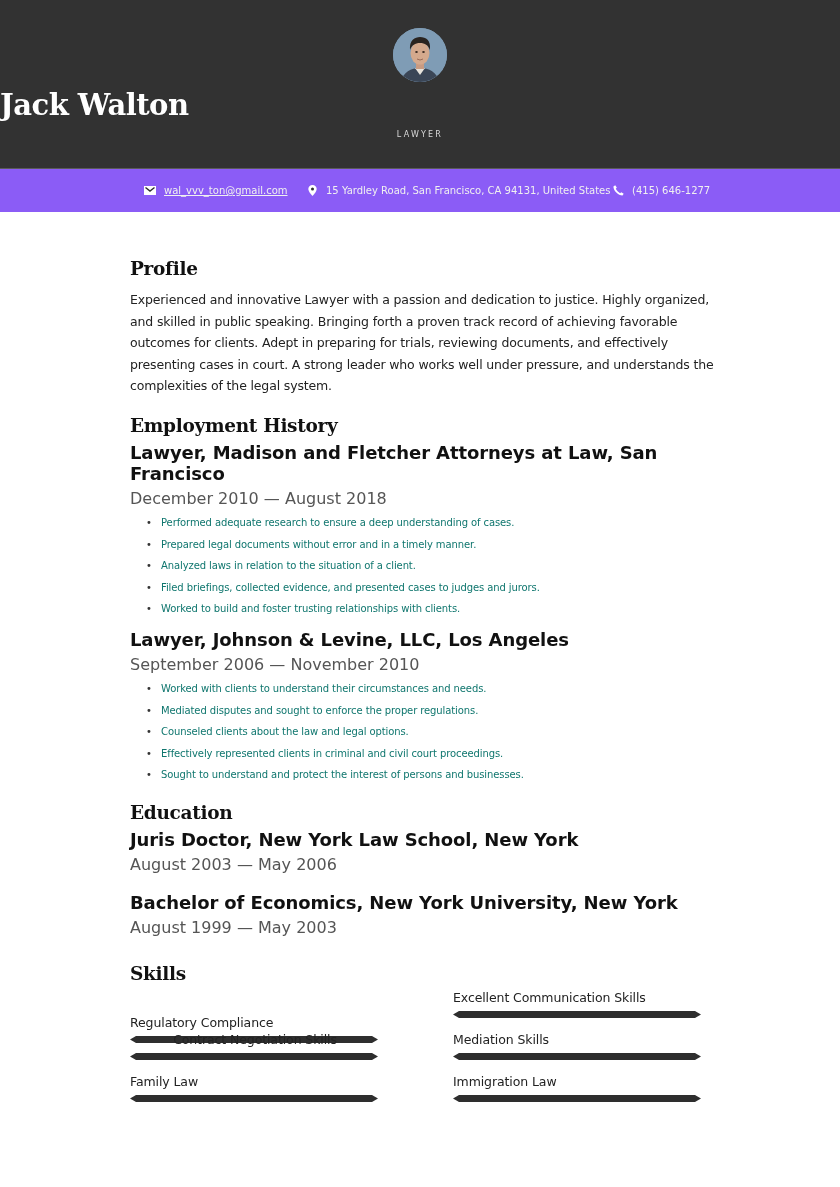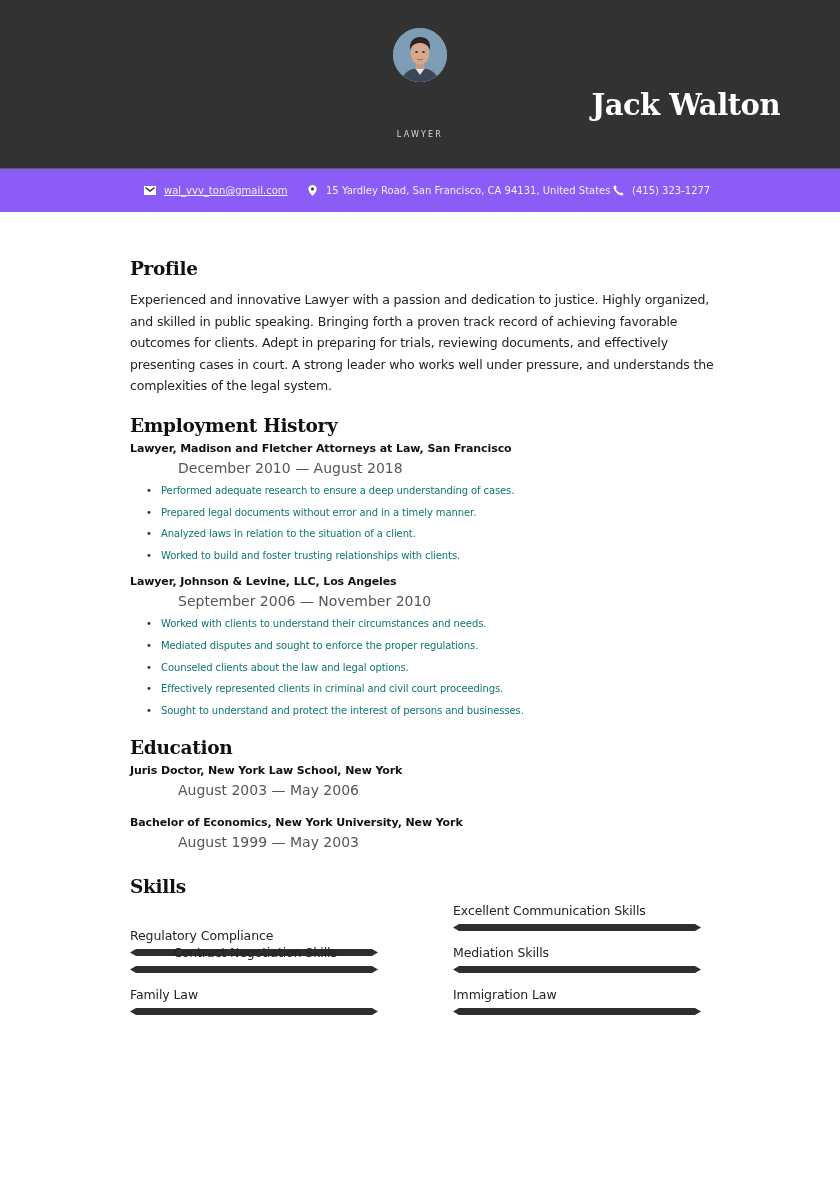--- a/index.html
+++ b/index.html
@@ -2,39 +2,39 @@
 <html><head>
   <meta charset="utf-8">
   <style>
     * { box-sizing: border-box; margin: 0; padding: 0; }
     html, body { width: 840px; height: 1187px; background: #ffffff; }
     body { font-family: "DejaVu Sans", "Liberation Sans", sans-serif; color: #1a1a1a; position: relative; overflow: hidden; }
 
     .header { position: absolute; left: 0; top: 0; width: 840px; height: 168px; background: #323232; }
     .avatar { position: absolute; left: 393px; top: 28px; width: 54px; height: 54px; border-radius: 50%; overflow: hidden; background: #7d9ab3; }
     .avatar svg { display: block; }
-    .name { position: absolute; left: 0; top: 88px; width: 780px; text-align: right; font-family: "DejaVu Serif", "Liberation Serif", serif; font-weight: bold; font-size: 29px; color: #ffffff; letter-spacing: -0.5px; }
+    .name { position: absolute; left: 0; top: 88px; width: 780px; text-align: left; font-family: "DejaVu Serif", "Liberation Serif", serif; font-weight: bold; font-size: 29px; color: #ffffff; letter-spacing: -0.5px; }
     .role { position: absolute; left: 0; top: 130px; width: 840px; text-align: center; font-size: 8px; letter-spacing: 2.2px; color: #d8d8d8; }
 
     .divider-line { position: absolute; left: 0; top: 168px; width: 840px; height: 1px; background: #5a5a5a; }
 
     .contact-bar { position: absolute; left: 0; top: 169px; width: 840px; height: 43px; background: #8b5cf6; }
     .contact-item { position: absolute; top: 0; height: 43px; display: flex; align-items: center; font-size: 10px; color: #f0f0f0; white-space: nowrap; }
     .contact-item .ic { display: inline-flex; width: 12px; height: 12px; margin-right: 8px; align-items: center; justify-content: center; }
     .contact-item.email { left: 144px; }
     .contact-item.email .txt { text-decoration: underline; }
     .contact-item.address { left: 306px; }
     .contact-item.phone { left: 612px; }
 
     .main { position: absolute; left: 130px; top: 258px; width: 590px; }
     .section-title { font-family: "DejaVu Serif", "Liberation Serif", serif; font-weight: bold; font-size: 18.5px; color: #111; letter-spacing: -0.3px; }
     .profile-text { margin-top: 10px; font-size: 12.5px; line-height: 21.6px; color: #222; letter-spacing: -0.15px; }
 
-    .job-title { font-weight: bold; font-size: 11px; color: #111; letter-spacing: -0.1px; }
-    .job-dates { font-size: 14px; color: #555; margin-top: 5px; margin-left: 48px; }
+    .job-title { font-weight: bold; font-size: 18px; color: #111; letter-spacing: -0.1px; }
+    .job-dates { font-size: 16px; color: #555; margin-top: 5px; }
     .bullets { list-style: none; margin-top: 4px; }
     .bullets li { position: relative; padding-left: 31px; font-size: 10px; line-height: 21.6px; color: #0f766e; letter-spacing: -0.1px; }
     .bullets li::before { content: "•"; position: absolute; left: 16px; top: 0; font-size: 10px; color: #333; }
 
     .skills-grid { position: relative; height: 140px; margin-top: 6px; }
     .skill { position: absolute; width: 250px; }
     .skill-name { font-size: 12.5px; color: #222; letter-spacing: -0.1px; }
     .skill-bar { margin-top: 6px; width: 248px; height: 7px; position: relative; }
     .skill-bar svg { display: block; }
   </style>
@@ -78,41 +78,42 @@
         </svg>
     </span>
     <span class="txt">15 Yardley Road, San Francisco, CA 94131, United States</span>
   </div>
   <div class="contact-item phone">
     <span class="ic">
       <svg width="11" height="11" viewBox="0 0 11 11">
           <path d="M2.2 0.3 L3.8 2.6 L2.8 3.8 C3.6 5.4 5.4 7.3 7.1 8.2 L8.3 7.2 L10.7 8.8 L9.5 10.6 C5.2 10.4 0.4 5.7 0.4 1.5 Z" fill="#ffffff"></path>
         </svg>
     </span>
-    <span class="txt">(415) 323-1277</span>
+    <span class="txt">(415) 646-1277</span>
   </div>
 </div>
 
 <div class="main">
 
   <section>
     <h2 class="section-title">Profile</h2>
     <p class="profile-text">Experienced and innovative Lawyer with a passion and dedication to justice. Highly organized, and skilled in public speaking. Bringing forth a proven track record of achieving favorable outcomes for clients. Adept in preparing for trials, reviewing documents, and effectively presenting cases in court. A strong leader who works well under pressure, and understands the complexities of the legal system.</p>
   </section>
 
   <section style="margin-top: 18px;">
     <h2 class="section-title">Employment History</h2>
 
     <div style="margin-top: 6px;">
       <div class="job-title">Lawyer, Madison and Fletcher Attorneys at Law, San Francisco</div>
       <div class="job-dates">December 2010 — August 2018</div>
       <ul class="bullets">
         <li>Performed adequate research to ensure a deep understanding of cases.</li>
         <li>Prepared legal documents without error and in a timely manner.</li>
         <li>Analyzed laws in relation to the situation of a client.</li>
+        <li>Filed briefings, collected evidence, and presented cases to judges and jurors.</li>
         <li>Worked to build and foster trusting relationships with clients.</li>
       </ul>
     </div>
 
     <div style="margin-top: 9px;">
       <div class="job-title">Lawyer, Johnson &amp; Levine, LLC, Los Angeles</div>
       <div class="job-dates">September 2006 — November 2010</div>
       <ul class="bullets">
         <li>Worked with clients to understand their circumstances and needs.</li>
         <li>Mediated disputes and sought to enforce the proper regulations.</li>

